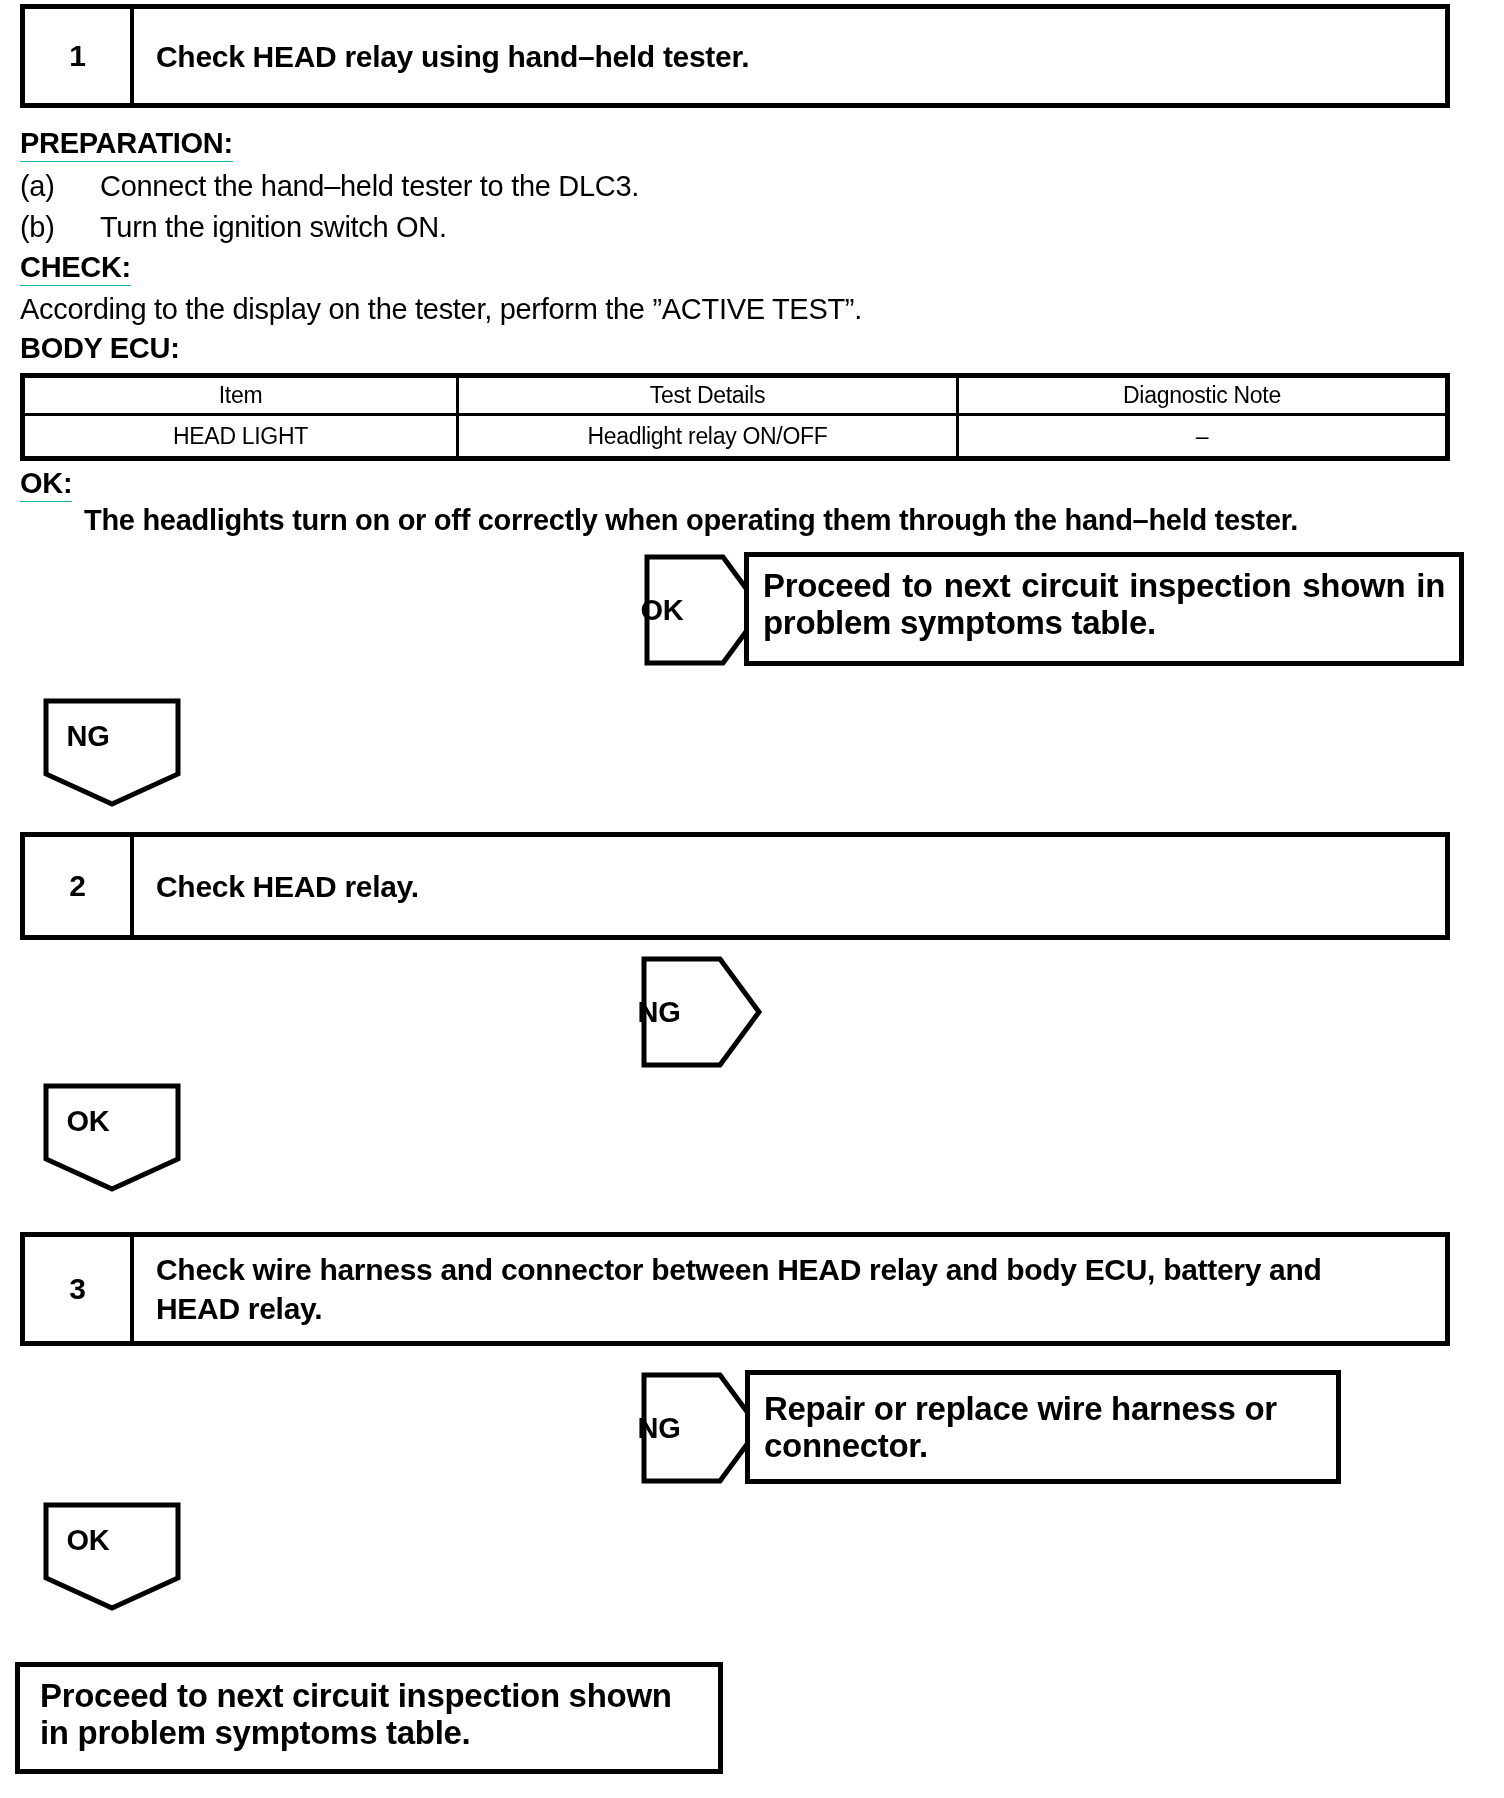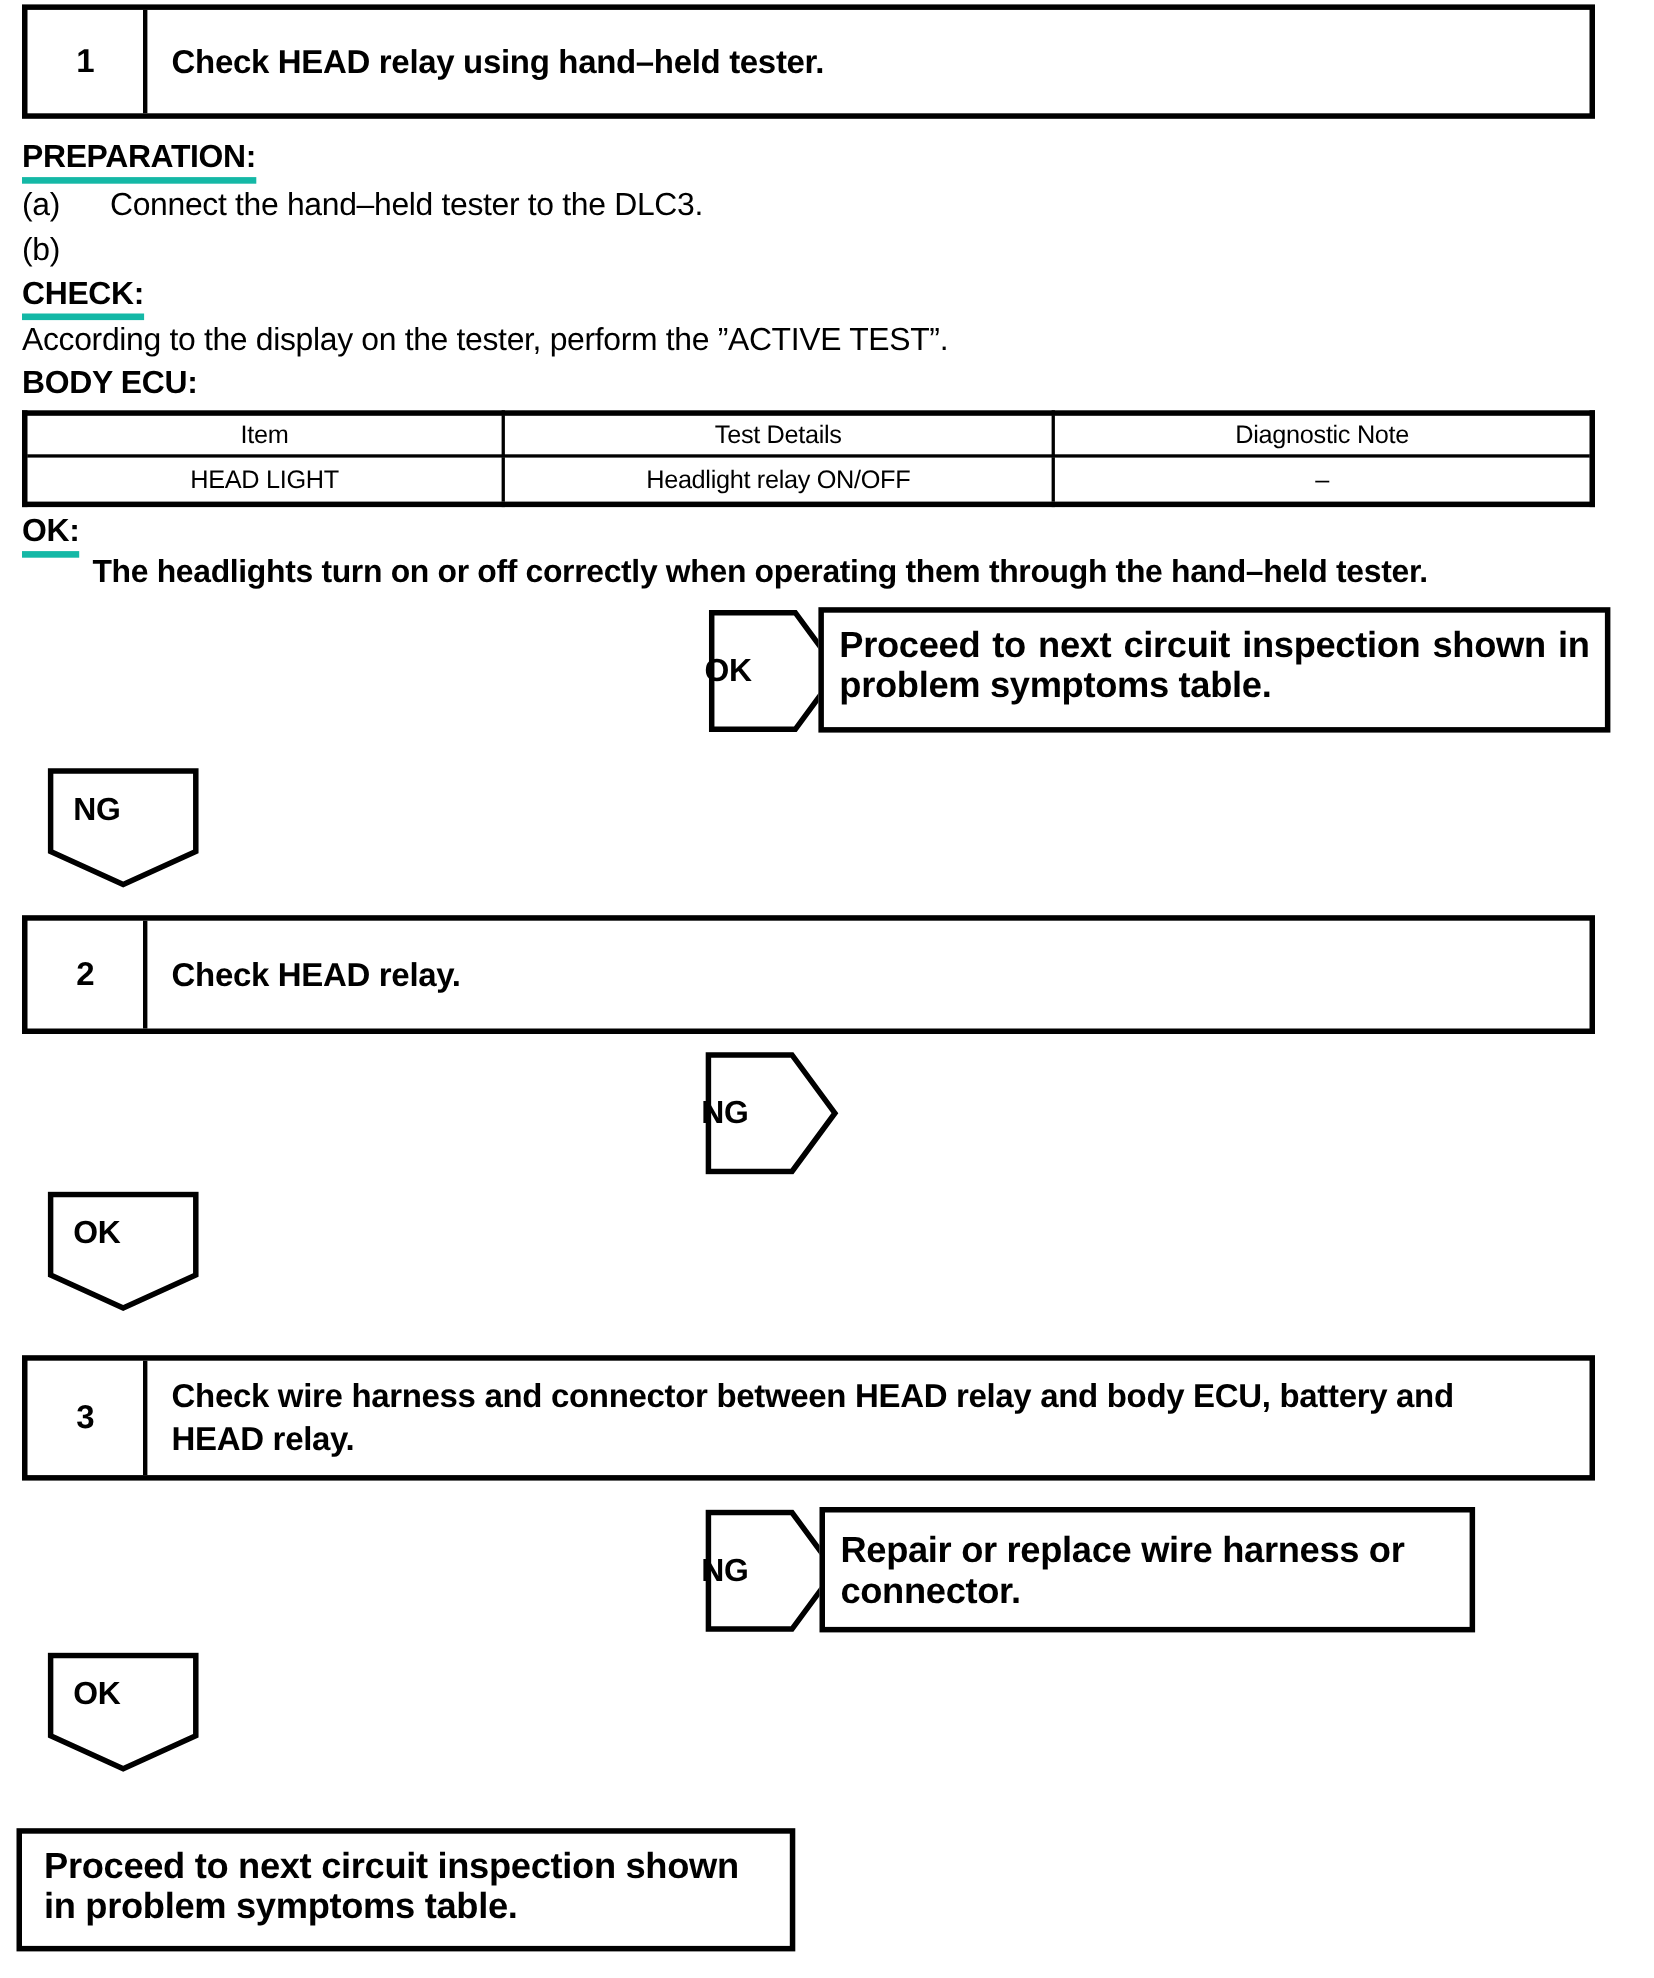--- a/index.html
+++ b/index.html
@@ -19,21 +19,21 @@
   }
   .title-cell {
     flex:1 1 auto; display:flex; align-items:center;
     padding:8px 20px 8px 22px; font-weight:bold; font-size:30px; line-height:39px;
   }
   .title-cell.wrap3 { padding-right:80px; }
 
   
   .line { position:absolute; font-size:29px; line-height:34px; white-space:nowrap; }
   .b { font-weight:bold; }
-  .u { border-bottom:6px solid #14b8a6; padding-bottom:1px; display:inline-block; }
+  .u { border-bottom:1px solid #14b8a6; padding-bottom:1px; display:inline-block; }
 
   
   table.ecu { border-collapse:collapse; width:1430px; background:#fff; }
   table.ecu th, table.ecu td {
     border:3px solid #000; font-size:23px; font-weight:normal;
     text-align:center; vertical-align:middle; padding:4px 6px;
   }
   table.ecu { border:5px solid #000; }
   table.ecu th { height:36px; }
   table.ecu td { height:44px; }
@@ -72,20 +72,21 @@
   <div class="line" style="left:20px; top:126px;">
     <span class="b u">PREPARATION:</span>
   </div>
   <div class="line" style="left:20px; top:169px;">
     <span>(a)</span>
   </div>
   <div class="line" style="left:100px; top:169px;">Connect the hand–held tester to the DLC3.</div>
   <div class="line" style="left:20px; top:210px;">
     <span>(b)</span>
   </div>
+  <div class="line" style="left:100px; top:210px;">Turn the ignition switch ON.</div>
 
   <div class="line" style="left:20px; top:250px;">
     <span class="b u">CHECK:</span>
   </div>
   <div class="line" style="left:20px; top:292px;">According to the display on the tester, perform the ”ACTIVE TEST”.</div>
 
   <div class="line" style="left:20px; top:331px;">
     <span class="b">BODY ECU:</span>
   </div>
   <table class="ecu abs" style="left:20px; top:373px;">

